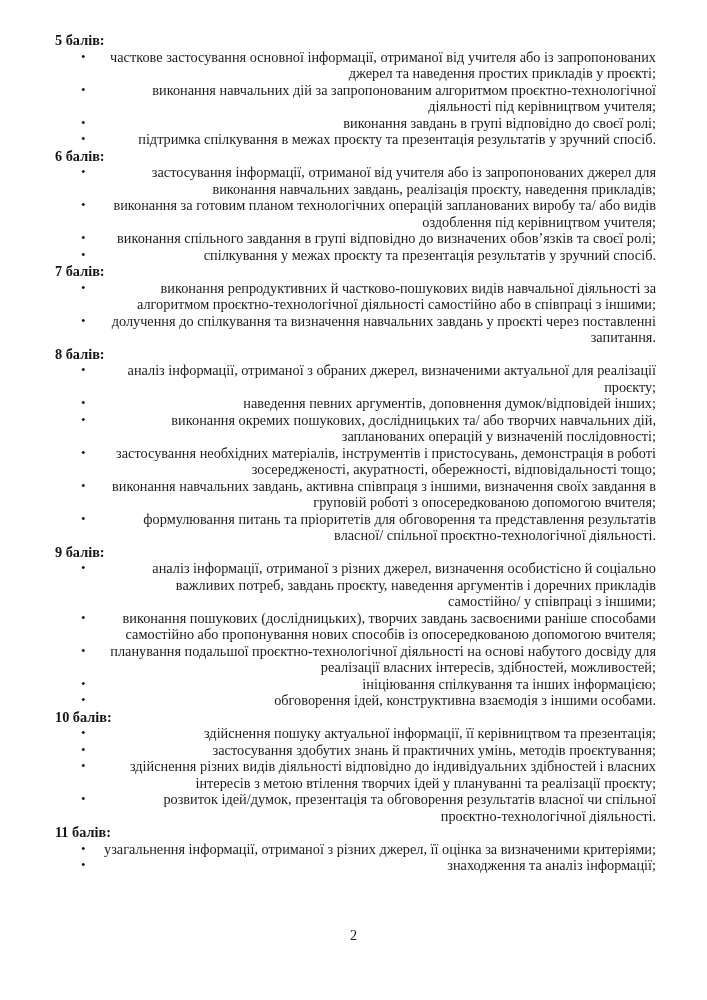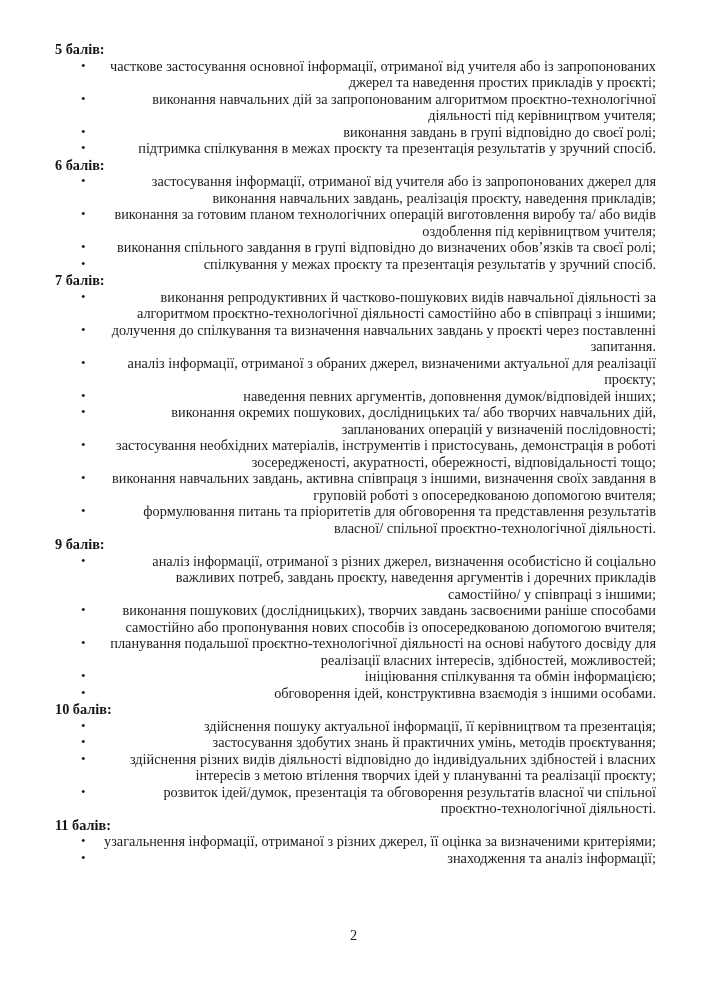--- a/index.html
+++ b/index.html
@@ -16,21 +16,21 @@
     overflow: hidden;
     font-family: "Liberation Serif", "DejaVu Serif", serif;
     font-size: 14.3px;
     line-height: 16.5px;
     color: #1c1c1c;
     -webkit-font-smoothing: antialiased;
   }
   .content {
     position: absolute;
     left: 55px;
-    top: 41px;
+    top: 32px;
     width: 601px;
     font-family: Liberation Serif, serif;
   }
   h2.heading {
     margin: 0;
     padding: 0;
     font-size: 14.3px;
     line-height: 16.5px;
     font-weight: bold;
     color: #151515;
@@ -72,43 +72,44 @@
       <h2 class="heading">5 балів:</h2>
       <ul class="criteria">
         <li>часткове застосування основної інформації, отриманої від учителя або із запропонованих джерел та наведення простих прикладів у проєкті;</li>
         <li>виконання навчальних дій за запропонованим алгоритмом проєктно-технологічної діяльності під керівництвом учителя;</li>
         <li>виконання завдань в групі відповідно до своєї ролі;</li>
         <li>підтримка спілкування в межах проєкту та презентація результатів у зручний спосіб.</li>
       </ul>
       <h2 class="heading">6 балів:</h2>
       <ul class="criteria">
         <li>застосування інформації, отриманої від учителя або із запропонованих джерел для виконання навчальних завдань, реалізація проєкту, наведення прикладів;</li>
-        <li>виконання за готовим планом технологічних операцій виготовлення виробу та/ або видів оздоблення під керівництвом учителя;</li>
+        <li>виконання за готовим планом технологічних операцій запланованих виробу та/ або видів оздоблення під керівництвом учителя;</li>
         <li>виконання спільного завдання в групі відповідно до визначених обов’язків та своєї ролі;</li>
         <li>спілкування у межах проєкту та презентація результатів у зручний спосіб.</li>
       </ul>
       <h2 class="heading">7 балів:</h2>
       <ul class="criteria">
         <li>виконання репродуктивних й частково-пошукових видів навчальної діяльності за алгоритмом проєктно-технологічної діяльності самостійно або в співпраці з іншими;</li>
         <li>долучення до спілкування та визначення навчальних завдань у проєкті через поставленні запитання.</li>
       </ul>
+      <h2 class="heading">8 балів:</h2>
       <ul class="criteria">
         <li>аналіз інформації, отриманої з обраних джерел, визначеними актуальної для реалізації проєкту;</li>
         <li>наведення певних аргументів, доповнення думок/відповідей інших;</li>
         <li>виконання окремих пошукових, дослідницьких та/ або творчих навчальних дій, запланованих операцій у визначеній послідовності;</li>
         <li>застосування необхідних матеріалів, інструментів і пристосувань, демонстрація в роботі зосередженості, акуратності, обережності, відповідальності тощо;</li>
         <li>виконання навчальних завдань, активна співпраця з іншими, визначення своїх завдання в груповій роботі з опосередкованою допомогою вчителя;</li>
         <li>формулювання питань та пріоритетів для обговорення та представлення результатів власної/ спільної проєктно-технологічної діяльності.</li>
       </ul>
       <h2 class="heading">9 балів:</h2>
       <ul class="criteria">
         <li>аналіз інформації, отриманої з різних джерел, визначення особистісно й соціально важливих потреб, завдань проєкту, наведення аргументів і доречних прикладів самостійно/ у співпраці з іншими;</li>
         <li>виконання пошукових (дослідницьких), творчих завдань засвоєними раніше способами самостійно або пропонування нових способів із опосередкованою допомогою вчителя;</li>
         <li>планування подальшої проєктно-технологічної діяльності на основі набутого досвіду для реалізації власних інтересів, здібностей, можливостей;</li>
-        <li>ініціювання спілкування та обмін інформацією;</li>
+        <li>ініціювання спілкування та інших інформацією;</li>
         <li>обговорення ідей, конструктивна взаємодія з іншими особами.</li>
       </ul>
       <h2 class="heading">10 балів:</h2>
       <ul class="criteria">
         <li>здійснення пошуку актуальної інформації, її керівництвом та презентація;</li>
         <li>застосування здобутих знань й практичних умінь, методів проєктування;</li>
         <li>здійснення різних видів діяльності відповідно до індивідуальних здібностей і власних інтересів з метою втілення творчих ідей у плануванні та реалізації проєкту;</li>
         <li>розвиток ідей/думок, презентація та обговорення результатів власної чи спільної проєктно-технологічної діяльності.</li>
       </ul>
       <h2 class="heading">11 балів:</h2>

